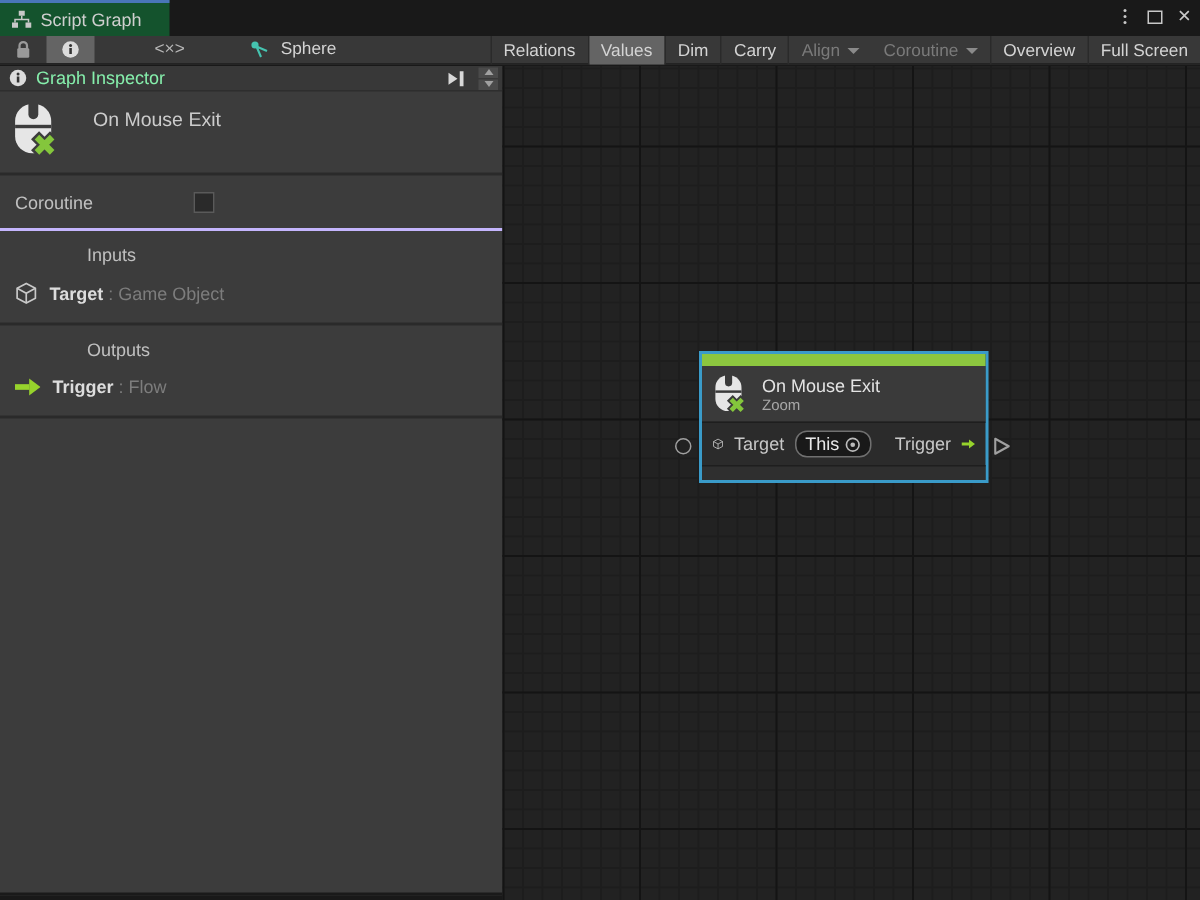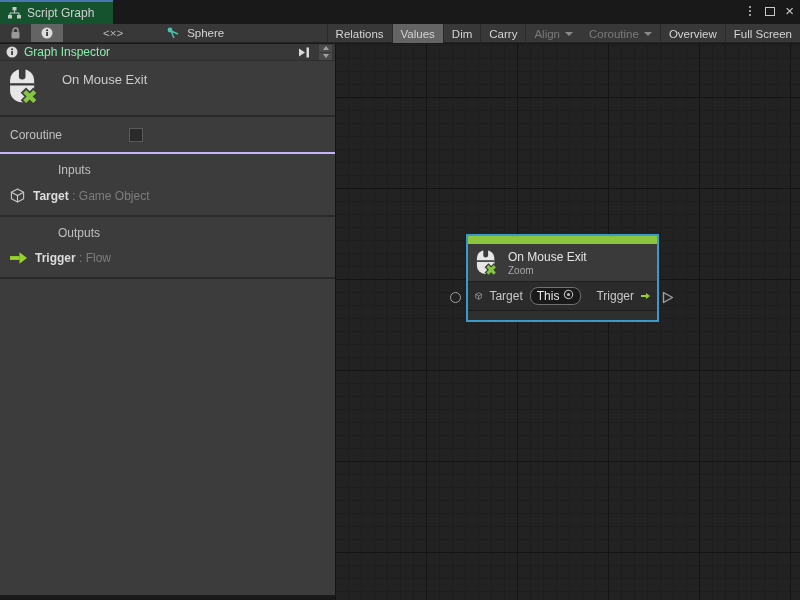--- a/index.html
+++ b/index.html
@@ -76,21 +76,21 @@
     border:2px solid #3a9bc9; background:#2b2b2b;
   }
   .node-colorbar { height:8px; }
   .node-header { height:37px; background:#3a3a3a; display:flex; align-items:center; gap:10px; padding:0 8px; }
   .node-titles { display:flex; flex-direction:column; gap:1px; }
   .node-title { color:#e4e4e4; font-size:12px; }
   .node-subtitle { color:#a8a8a8; font-size:10px; }
   .node-body { height:29px; border-top:1px solid #1e1e1e; display:flex; align-items:center; gap:7px; padding:0 7px; }
   .node-body .plabel { color:#c8c8c8; }
   .this-pill {
-    display:flex; align-items:flex-start; gap:4px; background:#191919;
+    display:flex; align-items:center; gap:4px; background:#191919;
     border:1px solid #707070; border-radius:8px; padding:1px 6px; color:#e8e8e8;
   }
   .node-footer { height:10px; background:#2f2f2f; border-top:1px solid #1e1e1e; }
   .port-in { position:absolute; left:-18px; top:56px; width:11px; height:11px; border:1.5px solid #a0a0a0; border-radius:50%; }
   .port-out { position:absolute; right:-17px; top:55px; }
 </style>
 </head>
 <body>
 
 <div class="tabbar">

